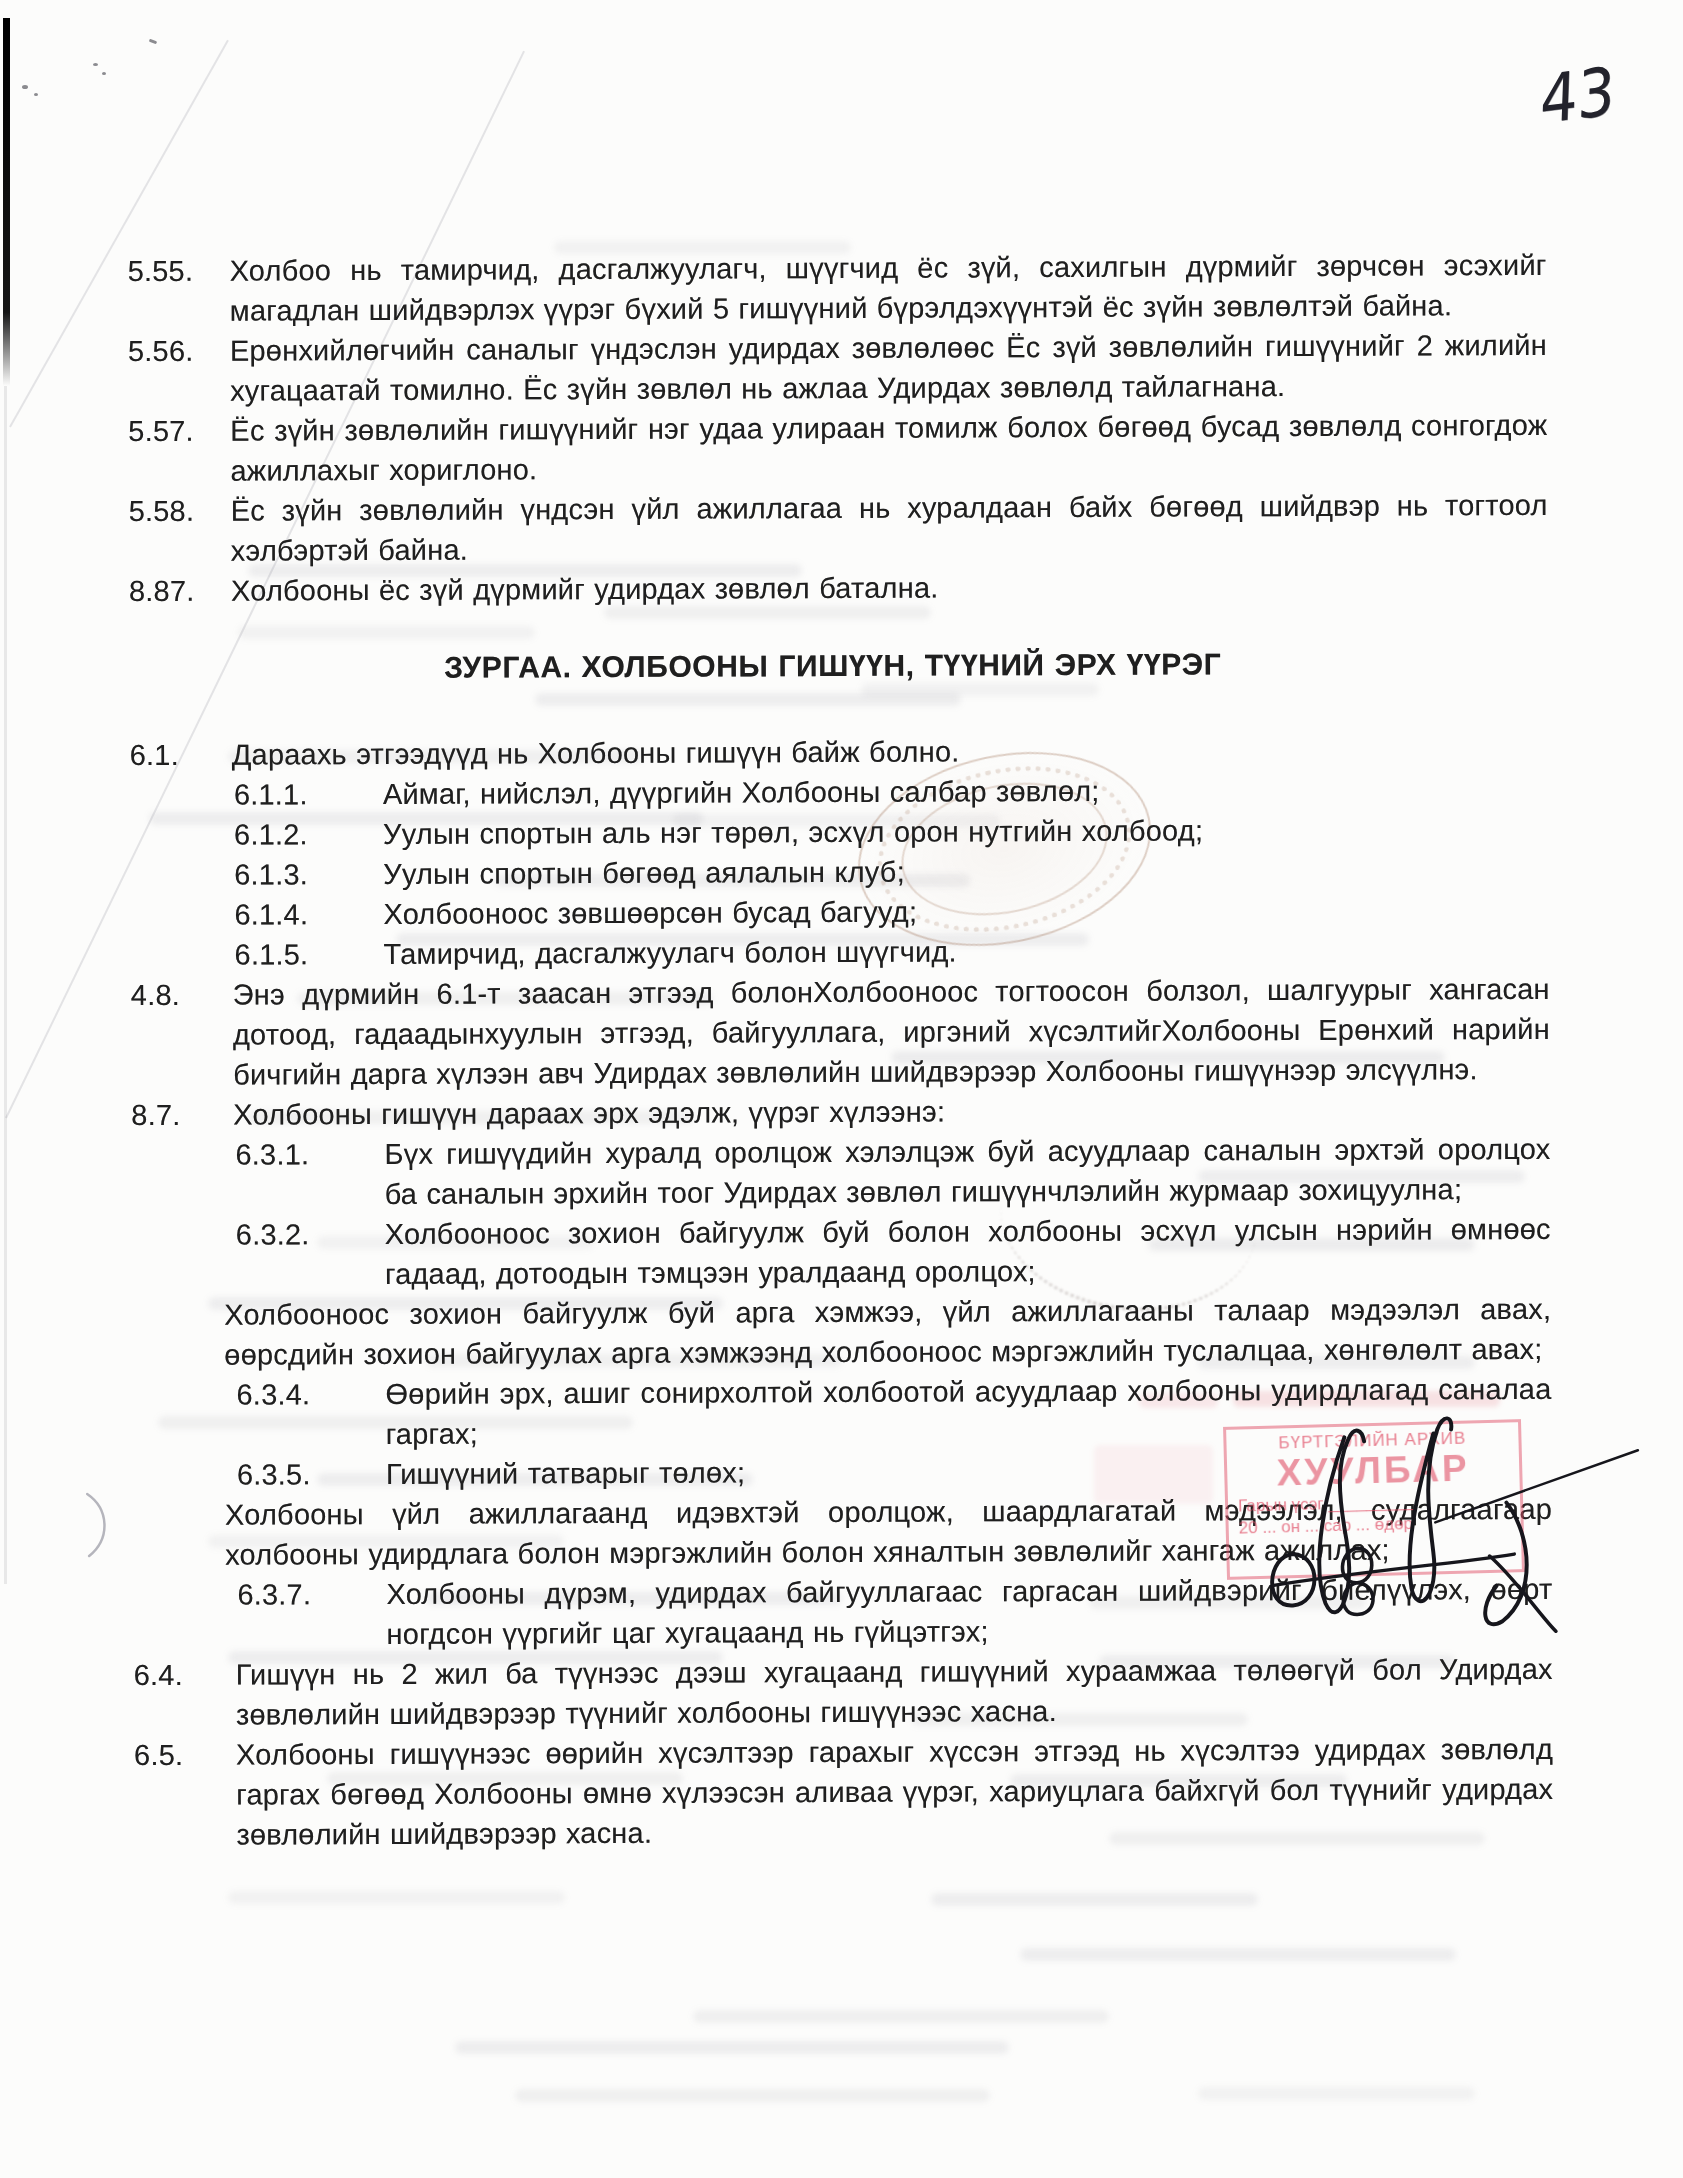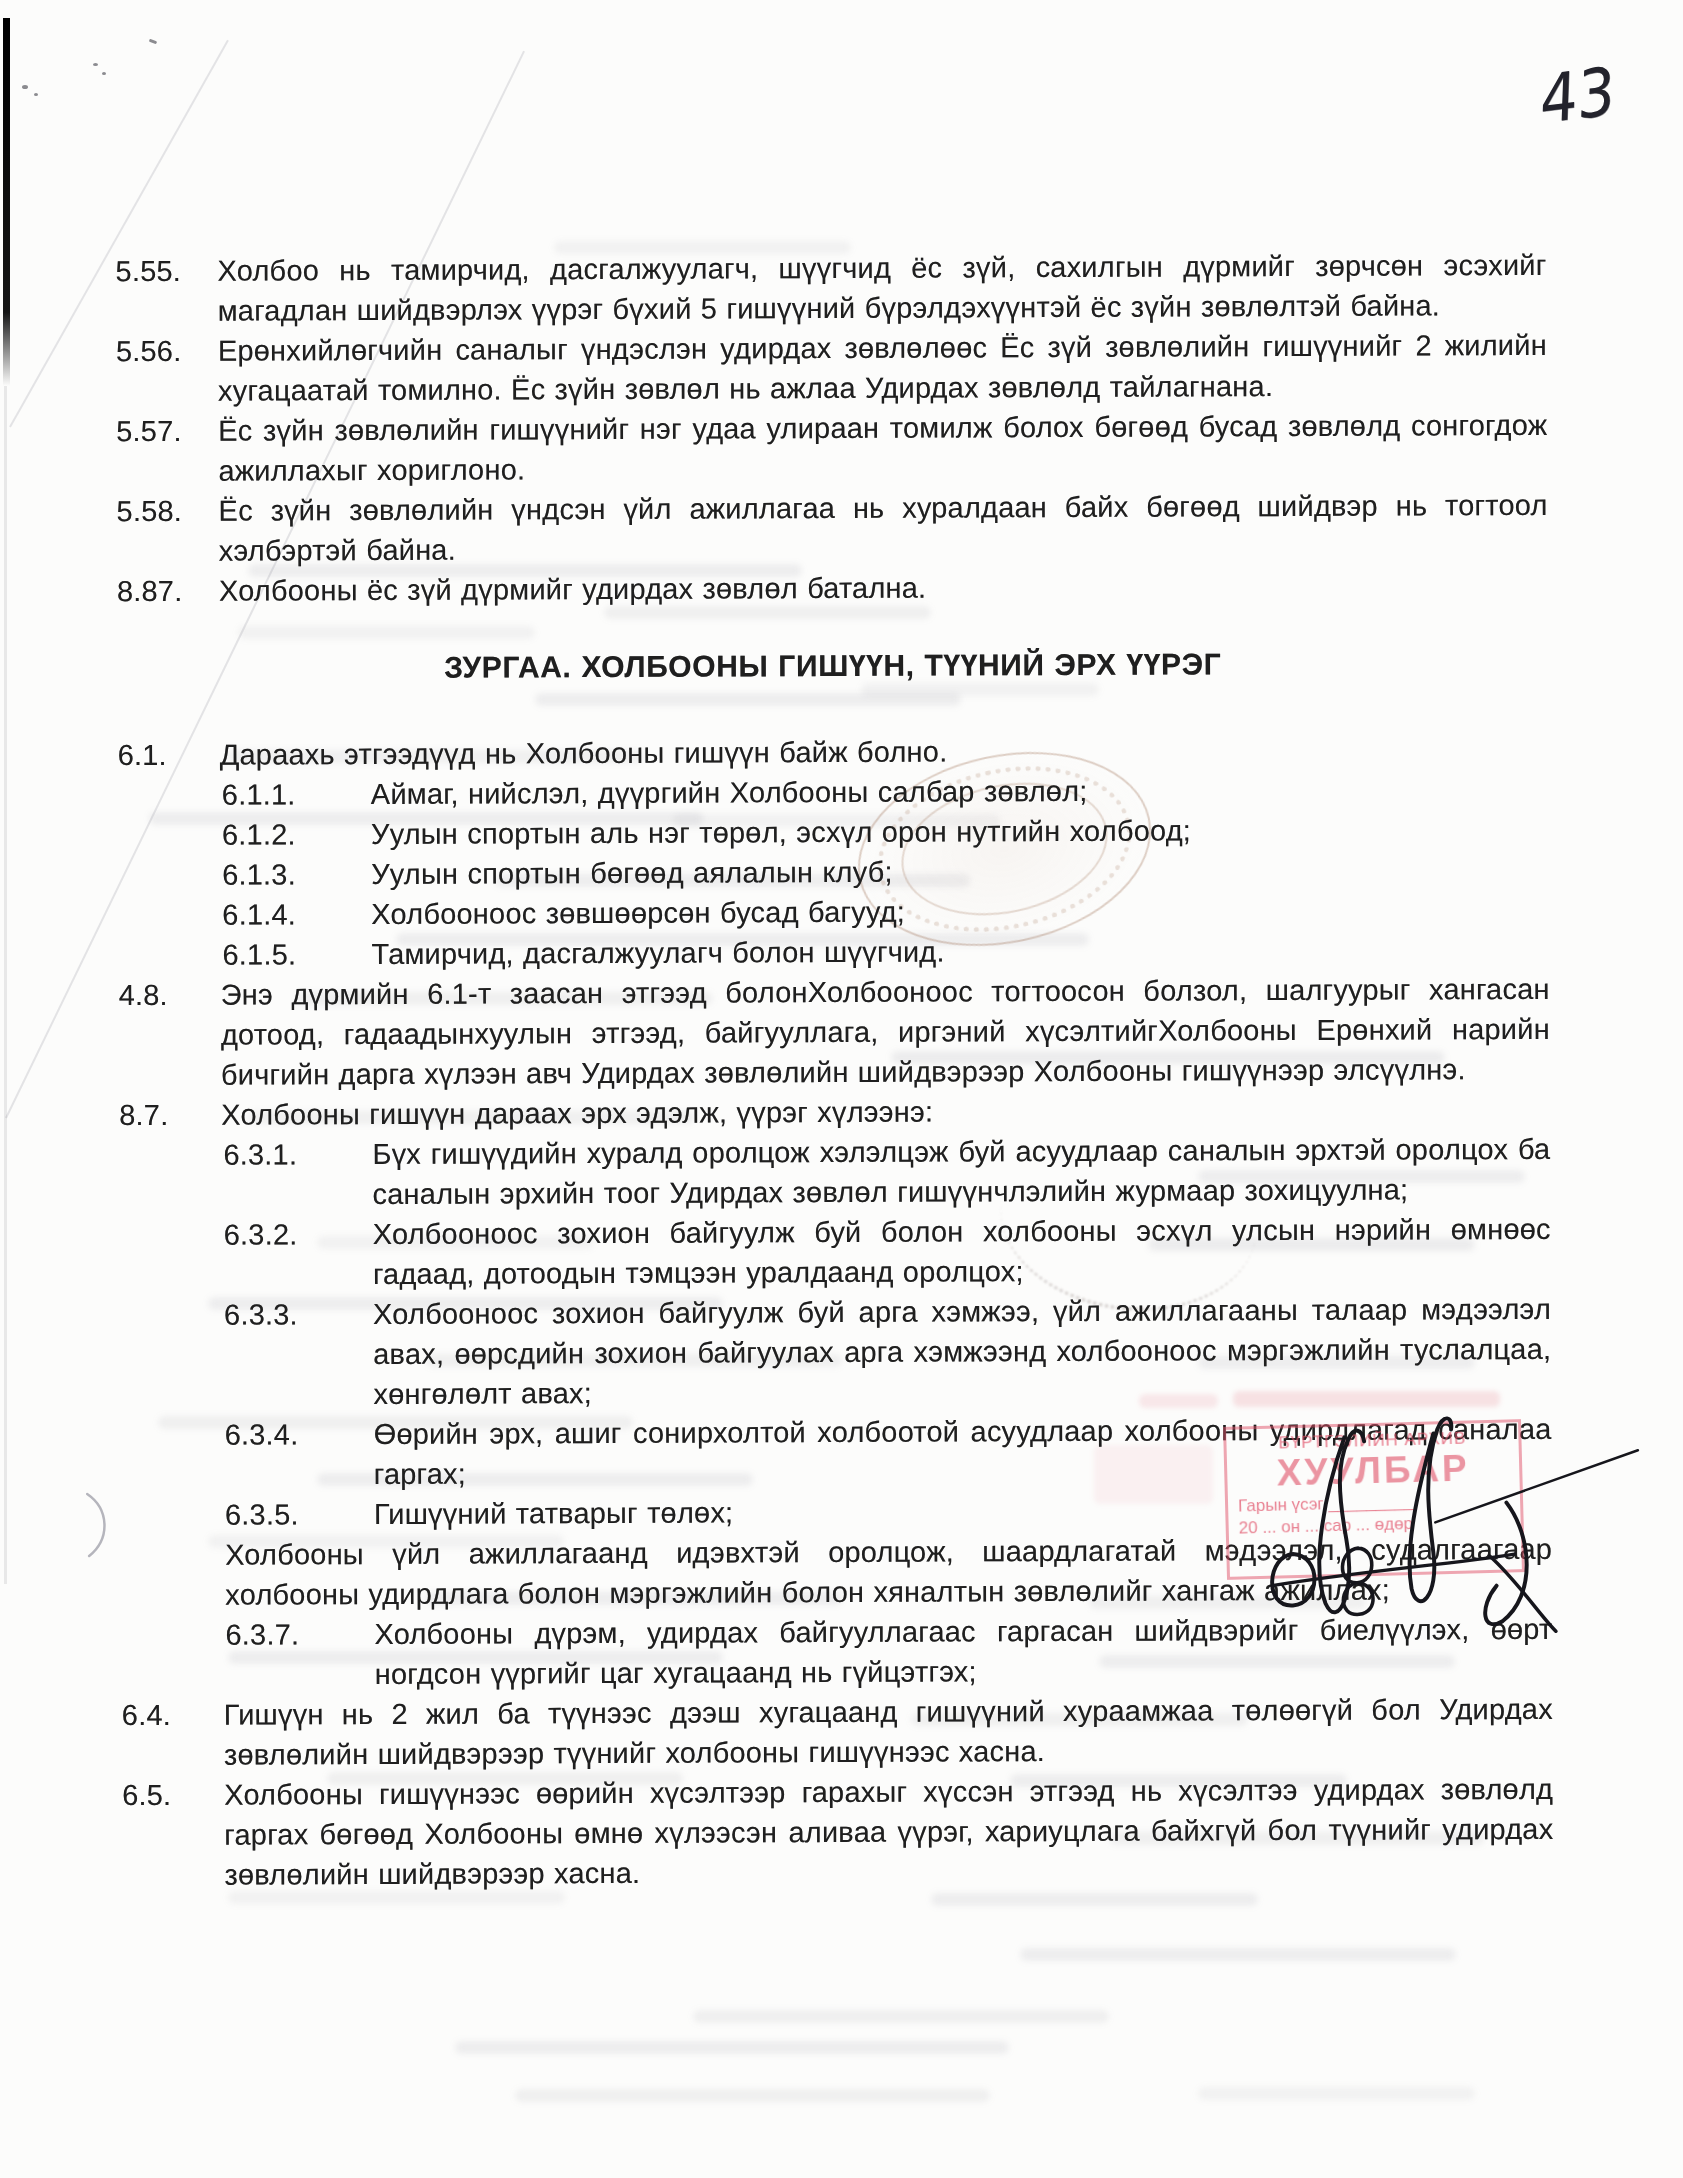--- a/index.html
+++ b/index.html
@@ -12,21 +12,21 @@
   
   .doc{
     position:absolute;left:119px;top:248px;width:1431px;
     font-size:29px;line-height:40px;
     letter-spacing:0.2px;word-spacing:1px;
     text-shadow:0 0 0.6px rgba(20,20,20,.45);
     transform:rotate(-.25deg);
     z-index:5;
   }
   .clause{display:flex;}
-  .clause .cnum{flex:0 0 102px;}
+  .clause .cnum{flex:0 0 102px;margin-left:12px;}
   .clause .ctext{flex:1;text-align:justify;}
   .clause.lvl2{padding-left:104px;}
   .clause.lvl2 .cnum{flex:0 0 149px;}
   .heading{
     text-align:center;font-weight:bold;font-size:30px;line-height:44px;
     letter-spacing:0.6px;margin:36px 0 44px 0;
   }
   
   .pageno{
     position:absolute;left:1540px;top:61px;z-index:9;
@@ -159,21 +159,20 @@
       </div>
       <div class="clause lvl2">
         <span class="cnum">6.3.1.</span>
         <span class="ctext">Бүх гишүүдийн хуралд оролцож хэлэлцэж буй асуудлаар саналын эрхтэй оролцох ба саналын эрхийн тоог Удирдах зөвлөл гишүүнчлэлийн журмаар зохицуулна;</span>
       </div>
       <div class="clause lvl2">
         <span class="cnum">6.3.2.</span>
         <span class="ctext">Холбооноос зохион байгуулж буй болон холбооны эсхүл улсын нэрийн өмнөөс гадаад, дотоодын тэмцээн уралдаанд оролцох;</span>
       </div>
       <div class="clause lvl2">
-        <span class="cnum">6.3.3.</span>
         <span class="ctext">Холбооноос зохион байгуулж буй арга хэмжээ, үйл ажиллагааны талаар мэдээлэл авах, өөрсдийн зохион байгуулах арга хэмжээнд холбооноос мэргэжлийн туслалцаа, хөнгөлөлт авах;</span>
       </div>
       <div class="clause lvl2">
         <span class="cnum">6.3.4.</span>
         <span class="ctext">Өөрийн эрх, ашиг сонирхолтой холбоотой асуудлаар холбооны удирдлагад саналаа гаргах;</span>
       </div>
       <div class="clause lvl2">
         <span class="cnum">6.3.5.</span>
         <span class="ctext">Гишүүний татварыг төлөх;</span>
       </div>

